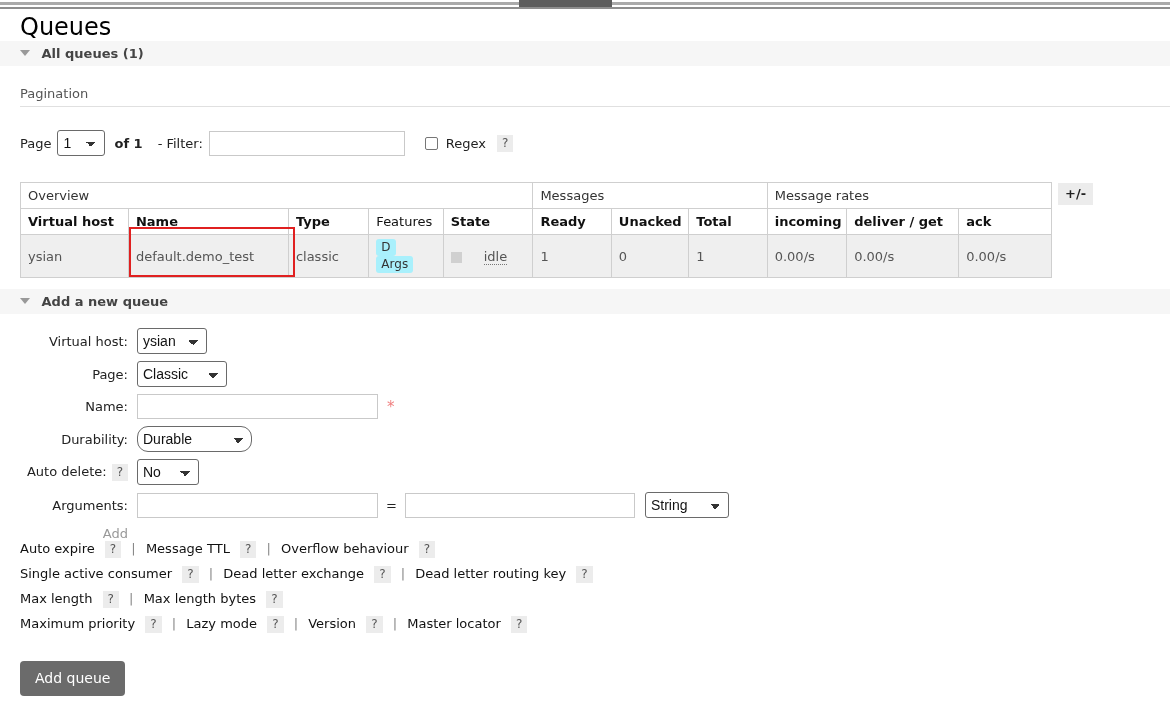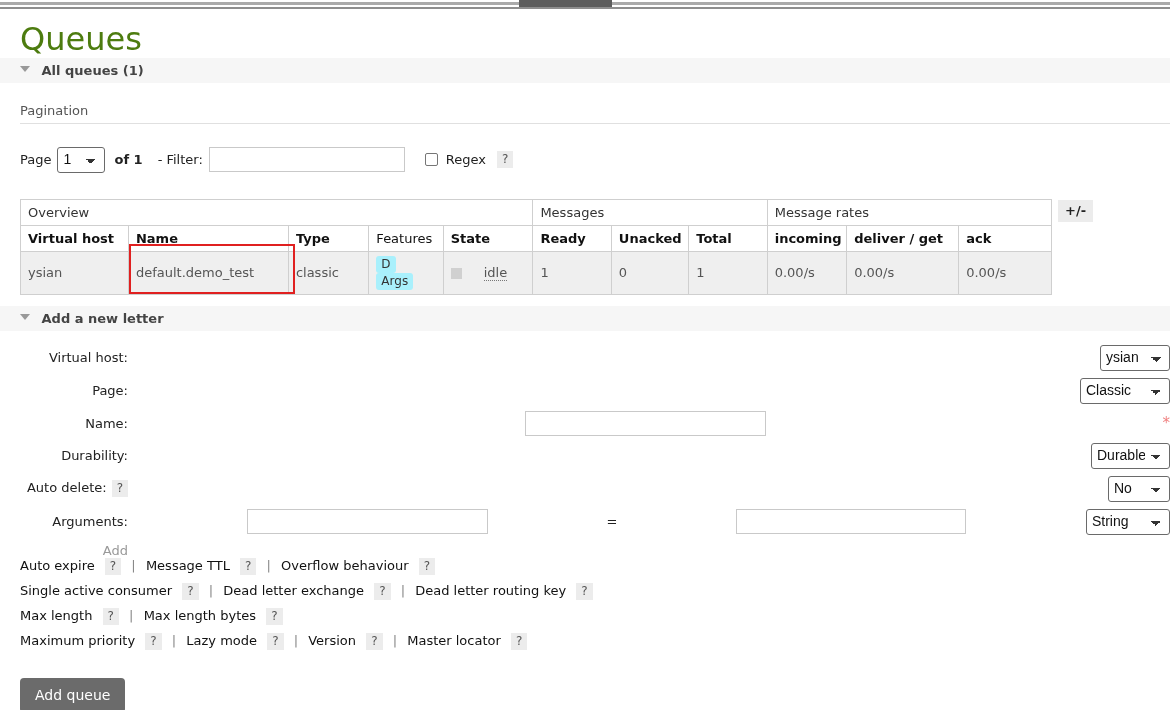--- a/index.html
+++ b/index.html
@@ -29,24 +29,24 @@
   #topnav .baseline {
     position: absolute; left: 0; top: 7px; width: 1170px; height: 2px;
     background: #8e8e8e;
   }
 
   
   #main { position: absolute; left: 0; top: 9px; width: 1170px; }
 
   h1#page-title {
     margin: 0;
-    padding: 14px 0 0 20px;
-    font-size: 32px;
+    padding: 6px 0 0 20px;
+    font-size: 24px;
     font-weight: normal;
-    color: #4d7c0f;
+    color: #000000;
     letter-spacing: 0px;
     line-height: 1.05;
   }
 
   
   .section-head {
     background: #f6f6f6;
     border-top: 1px solid #ffffff;
     padding: 4px 0 5px 20px;
     font-size: 13px;
@@ -214,21 +214,21 @@
   #red-highlight {
     position: absolute;
     left: 129px; top: 45px;
     width: 166px; height: 50px;
     border: 2px solid #e02020;
     pointer-events: none;
   }
 
   
   #add-form { padding-left: 20px; margin-top: 14px; font-size: 13px; }
-  .frow { display: flex; align-items: center; margin-bottom: 7px; justify-content: space-between; }
+  .frow { display: flex; align-items: center; margin-bottom: 7px; }
   .frow .flabel {
     width: 117px;
     text-align: right;
     padding-right: 9px;
     color: #222;
     font-size: 13px;
   }
   .frow .flabel .help { margin-left: 5px; }
   .req { color: #f08080; margin-left: 9px; font-size: 15px; }
   .eq { margin: 0 8px; color: #222; }
@@ -352,21 +352,21 @@
         </tr>
       </tbody>
     </table>
     <div id="plusminus">+/-</div>
     <div id="red-highlight"></div>
   </div>
 
   
   <div class="section-head" style="margin-top:10px;">
     <span class="tri"></span>
-    <span class="lbl">Add a new letter</span>
+    <span class="lbl">Add a new queue</span>
   </div>
 
   
   <div id="add-form">
 
     <div class="frow">
       <div class="flabel">Virtual host:</div>
       <select class="ui" style="width:70px;">
         <option>ysian</option>
       </select>
@@ -380,21 +380,21 @@
     </div>
 
     <div class="frow">
       <div class="flabel">Name:</div>
       <input class="ui-text" style="width: 241px;" type="text" placeholder="">
       <span class="req">*</span>
     </div>
 
     <div class="frow">
       <div class="flabel">Durability:</div>
-      <select class="ui" style="width:79px;">
+      <select class="ui" style="width:115px;border-radius:11px;">
         <option>Durable</option>
       </select>
     </div>
 
     <div class="frow">
       <div class="flabel">
         <span>Auto delete:</span><span class="help">?</span>
       </div>
       <select class="ui" style="width:62px;">
         <option>No</option>

